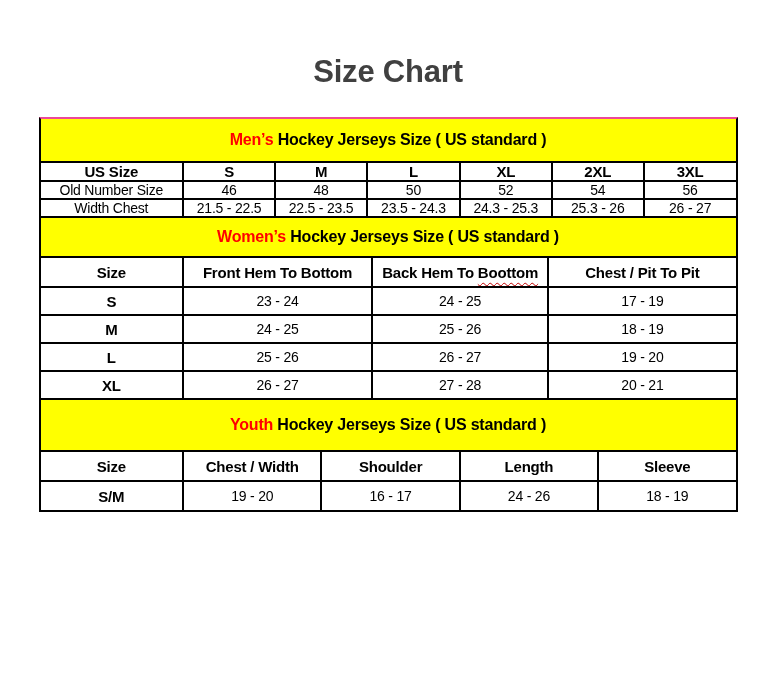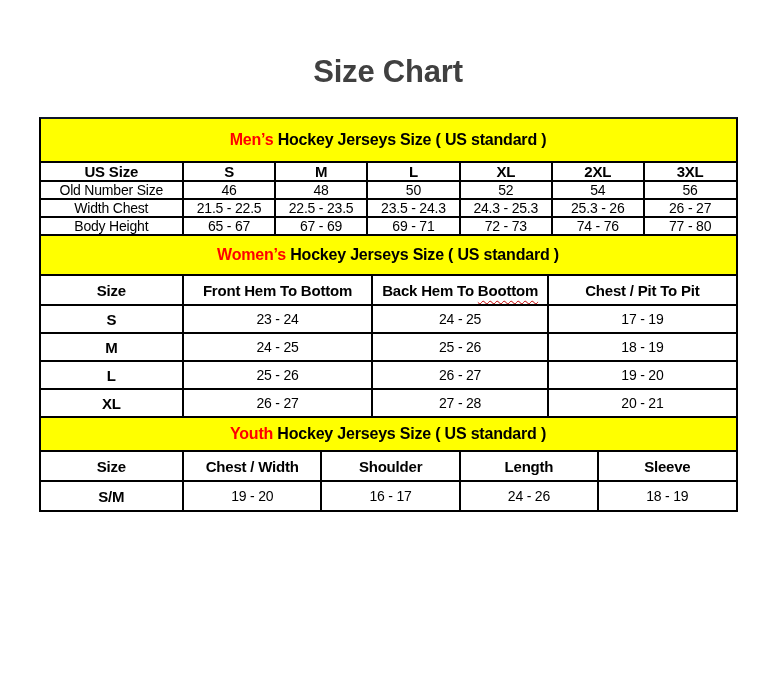--- a/index.html
+++ b/index.html
@@ -26,24 +26,24 @@
   }
   .banner {
     box-sizing: border-box;
     border-left: 2px solid #000;
     border-right: 2px solid #000;
     background: #FFFF00;
     text-align: center;
     font-weight: 700;
     font-size: 16px;
   }
-  .banner.first { border-top: 2px solid #0f172a; }
+  .banner.first { border-top: 2px solid #ec4899; }
   .banner-mens   { padding: 12px 0; }
   .banner-womens { padding: 10px 0; }
-  .banner-youth  { padding: 7px 0;  }
+  .banner-youth  { padding: 16px 0;  }
   .banner-highlight { color: #FF0000; }
   table {
     width: 100%;
     border-collapse: collapse;
     table-layout: fixed;
   }
   th, td {
     box-sizing: border-box;
     border: 2px solid #000;
     text-align: center;
@@ -107,29 +107,20 @@
         </tr>
         <tr>
           <td>Width Chest</td>
           <td>21.5 - 22.5</td>
           <td>22.5 - 23.5</td>
           <td>23.5 - 24.3</td>
           <td>24.3 - 25.3</td>
           <td>25.3 - 26</td>
           <td>26 - 27</td>
         </tr>
-        <tr>
-          <td>Body Height</td>
-          <td>65 - 67</td>
-          <td>67 - 69</td>
-          <td>69 - 71</td>
-          <td>72 - 73</td>
-          <td>74 - 76</td>
-          <td>77 - 80</td>
-        </tr>
       </tbody>
     </table>
     <div class="banner banner-womens"><span class="banner-highlight">Women’s</span><span> Hockey Jerseys Size ( US standard )</span></div>
     <table class="sec-womens">
       <colgroup>
         <col style="width: 20.6%;">
         <col style="width: 27.1%;">
         <col style="width: 25.3%;">
         <col style="width: 27%;">
       </colgroup>

